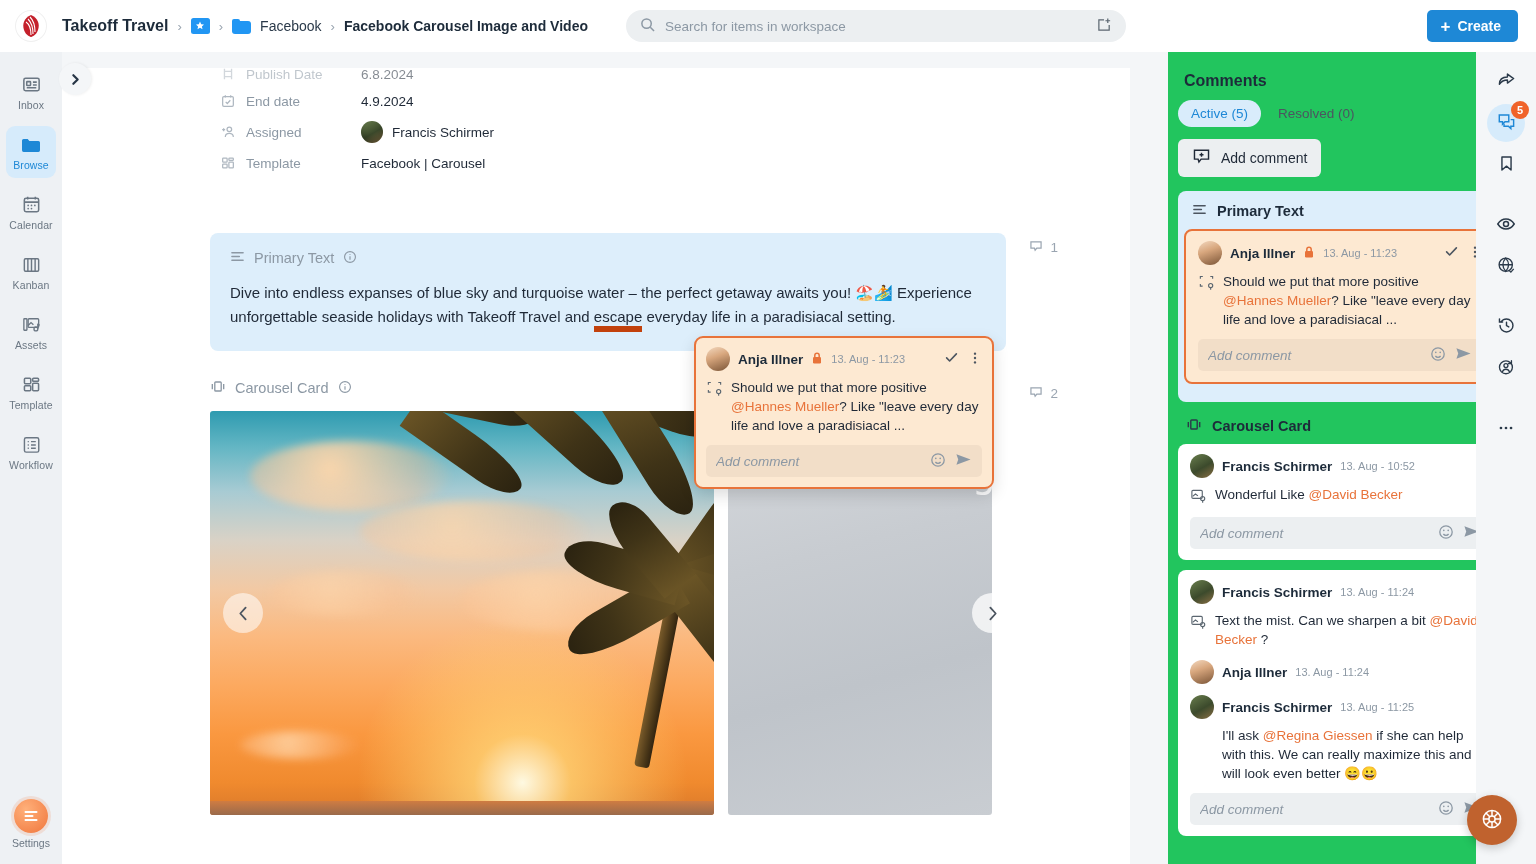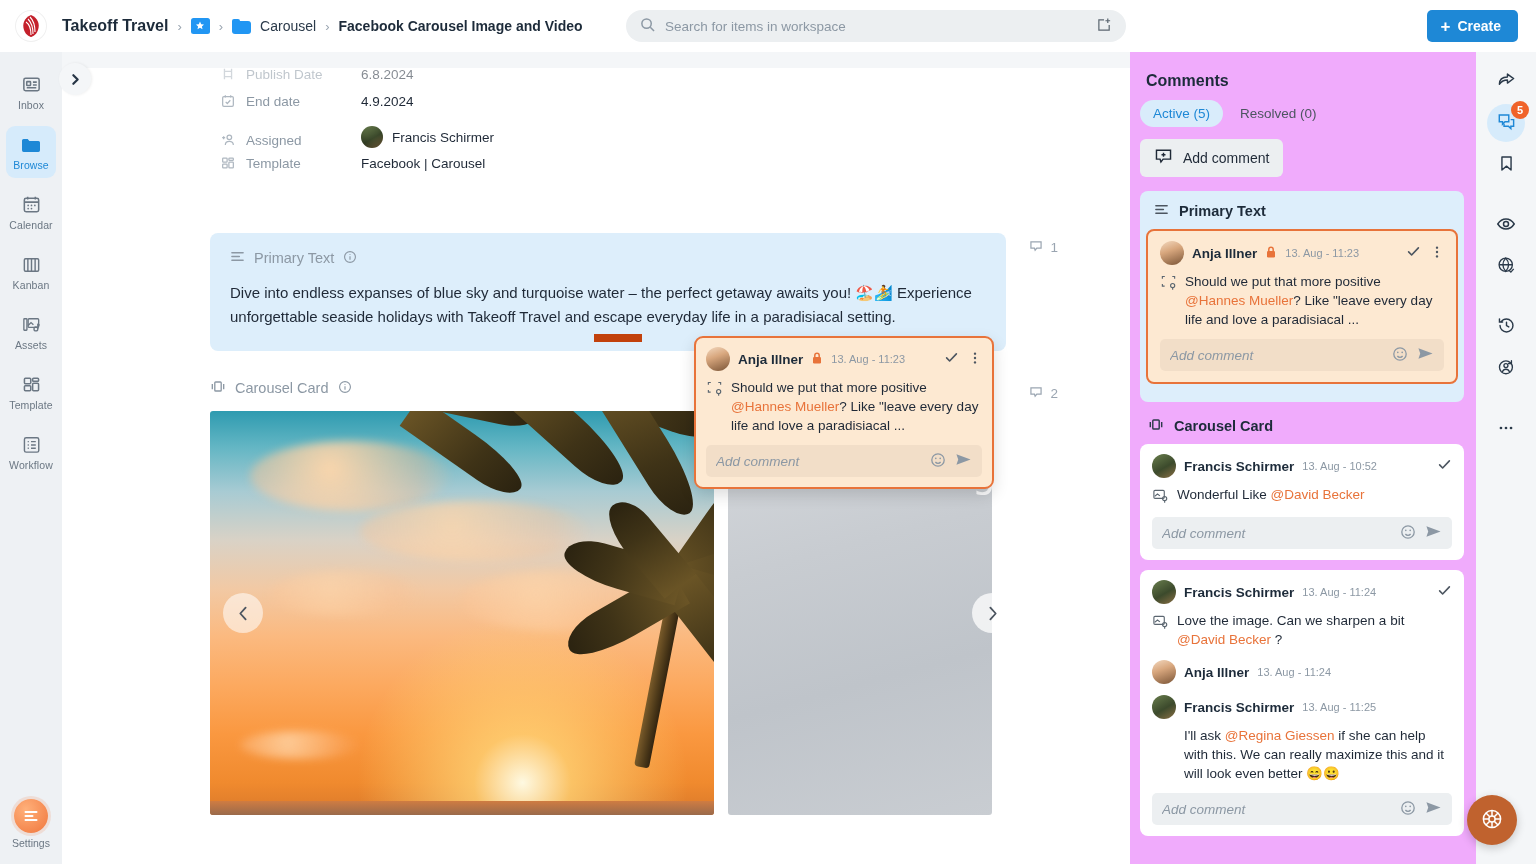--- a/index.html
+++ b/index.html
@@ -120,21 +120,21 @@
     box-shadow:inset 0 -5px 6px rgba(0,0,0,.25);
   }
 
   
   .block-primary {
     margin:55px 10px 0 148px; background:#ddeefb; border-radius:8px;
     padding:16px 20px 22px 20px; position:relative; width:796px;
   }
   .block-head { display:flex; align-items:center; gap:9px; color:#8c98a4; font-size:14.5px; margin-bottom:14px; }
   .block-body { font-size:15px; line-height:24px; color:#1f2937; }
-  .u-underline { border-bottom:8px solid #c2410c; padding-bottom:9px; }
+  .u-underline { border-bottom:6px solid #c2410c; padding-bottom:1px; }
   .cmt-count {
     position:absolute; right:-52px; top:6px; display:flex; align-items:center;
     gap:7px; color:#9aa5b1; font-size:13.5px;
   }
 
   
   .block-carousel { margin:28px 10px 0 148px; width:796px; position:relative; }
   .carousel-wrap { display:flex; gap:14px; margin-top:14px; position:relative; }
   .slide { position:relative; border-radius:3px; overflow:hidden; flex:none; }
   .slide-1 { width:504px; height:404px; }
@@ -206,22 +206,22 @@
     display:flex; align-items:center; padding:0 10px; gap:9px;
   }
   .c-input input {
     flex:1; border:0; background:transparent; outline:none; font-style:italic;
     font-family:"Liberation Sans", sans-serif; font-size:13.5px; color:#8c98a4;
   }
   .c-input input::placeholder { color:#8c98a4; font-style:italic; }
 
   
   .cpanel {
-    position:absolute; left:1130px; top:52px; width:346px; height:812px;
-    background:#f0abfc; padding:14px 12px 0 10px; overflow:hidden;
+    position:absolute; left:1168px; top:52px; width:346px; height:812px;
+    background:#22c55e; padding:14px 12px 0 10px; overflow:hidden;
   }
   .cp-title { font-size:16px; font-weight:bold; color:#1d2b3a; margin:6px 0 10px 6px; }
   .cp-tabs { display:flex; gap:4px; margin-bottom:12px; }
   .cp-tab { padding:6px 13px; border-radius:16px; font-size:13.5px; color:#4c5560; cursor:pointer; }
   .cp-tab.active { background:#d9ecfb; color:#1e88d6; }
   .addcomment-btn {
     display:inline-flex; align-items:center; gap:10px; background:#eceff1;
     border-radius:6px; padding:8px 14px; font-size:14px; color:#1f2937;
     cursor:pointer; margin-bottom:14px;
   }
@@ -281,21 +281,21 @@
     <div class="breadcrumb">
       <span class="bc-title">Takeoff Travel</span>
       <span class="bc-sep">›</span>
       <span class="bc-icon-blue">
         <svg width="10" height="10" viewBox="0 0 10 10">
             <path d="M5 0.6l1.2 2.6 2.8.3-2.1 1.9.6 2.8L5 6.8 2.5 8.2l.6-2.8L1 3.5l2.8-.3z" fill="#fff"></path>
           </svg>
       </span>
       <span class="bc-sep">›</span>
       <span class="bc-folder"></span>
-      <span class="bc-link">Carousel</span>
+      <span class="bc-link">Facebook</span>
       <span class="bc-sep">›</span>
       <span class="bc-current">Facebook Carousel Image and Video</span>
     </div>
 
     <div class="search-box">
       <span>
         <svg width="15" height="15" viewBox="0 0 16 16" fill="none" stroke="#8c98a4" stroke-width="1.6">
           <circle cx="7" cy="7" r="5"></circle>
             <path d="M11 11l4 4"></path>
         </svg>
@@ -434,21 +434,21 @@
         <span class="meta-ico">
           <svg width="16" height="16" viewBox="0 0 18 18" fill="none" stroke="currentColor" stroke-width="1.4">
             <rect x="3" y="4" width="12" height="11" rx="1.4"></rect>
             <path d="M6 2.6v2.6M12 2.6v2.6M6.4 10l1.8 1.8 3.4-3.6"></path>
           </svg>
         </span>
         <span class="meta-label">End date</span>
         <span class="meta-val">4.9.2024</span>
       </div>
 
-      <div class="meta-row" style="height:32px;align-items:flex-end;">
+      <div class="meta-row" style="height:32px;">
         <span class="meta-ico">
           <svg width="16" height="16" viewBox="0 0 18 18" fill="none" stroke="currentColor" stroke-width="1.4">
             <circle cx="10.5" cy="6" r="2.6"></circle>
             <path d="M6 14.5c0-2.4 2-4 4.5-4s4.5 1.6 4.5 4"></path>
             <path d="M2.4 6.4h3.4M4.1 4.7v3.4"></path>
           </svg>
         </span>
         <span class="meta-label">Assigned</span>
         <span class="meta-val">
           <span class="avatar"></span>
@@ -780,21 +780,21 @@
         </div>
         <div class="c-body">
           <span style="flex:none;margin-top:2px;">
             <svg width="17" height="17" viewBox="0 0 18 18" fill="none" stroke="#5b6670" stroke-width="1.2">
               <rect x="2" y="3.6" width="11" height="8.4" rx="1.2"></rect>
               <path d="M2.8 10l3-2.6 2.6 2"></path>
               <circle cx="13.4" cy="12.2" r="2.2"></circle>
                 <path d="M13.4 14.4v2.2"></path>
             </svg>
           </span>
-          <span class="c-text"><span>Love the image. Can we sharpen a bit </span><span class="mention">@David Becker</span><span> ?</span></span>
+          <span class="c-text"><span>Text the mist. Can we sharpen a bit </span><span class="mention">@David Becker</span><span> ?</span></span>
         </div>
 
         <div class="thread-entry">
           <div class="c-head">
             <span class="c-av"></span>
             <span class="c-name">Anja Illner</span>
             <span class="c-time">13. Aug - 11:24</span>
           </div>
         </div>
 

